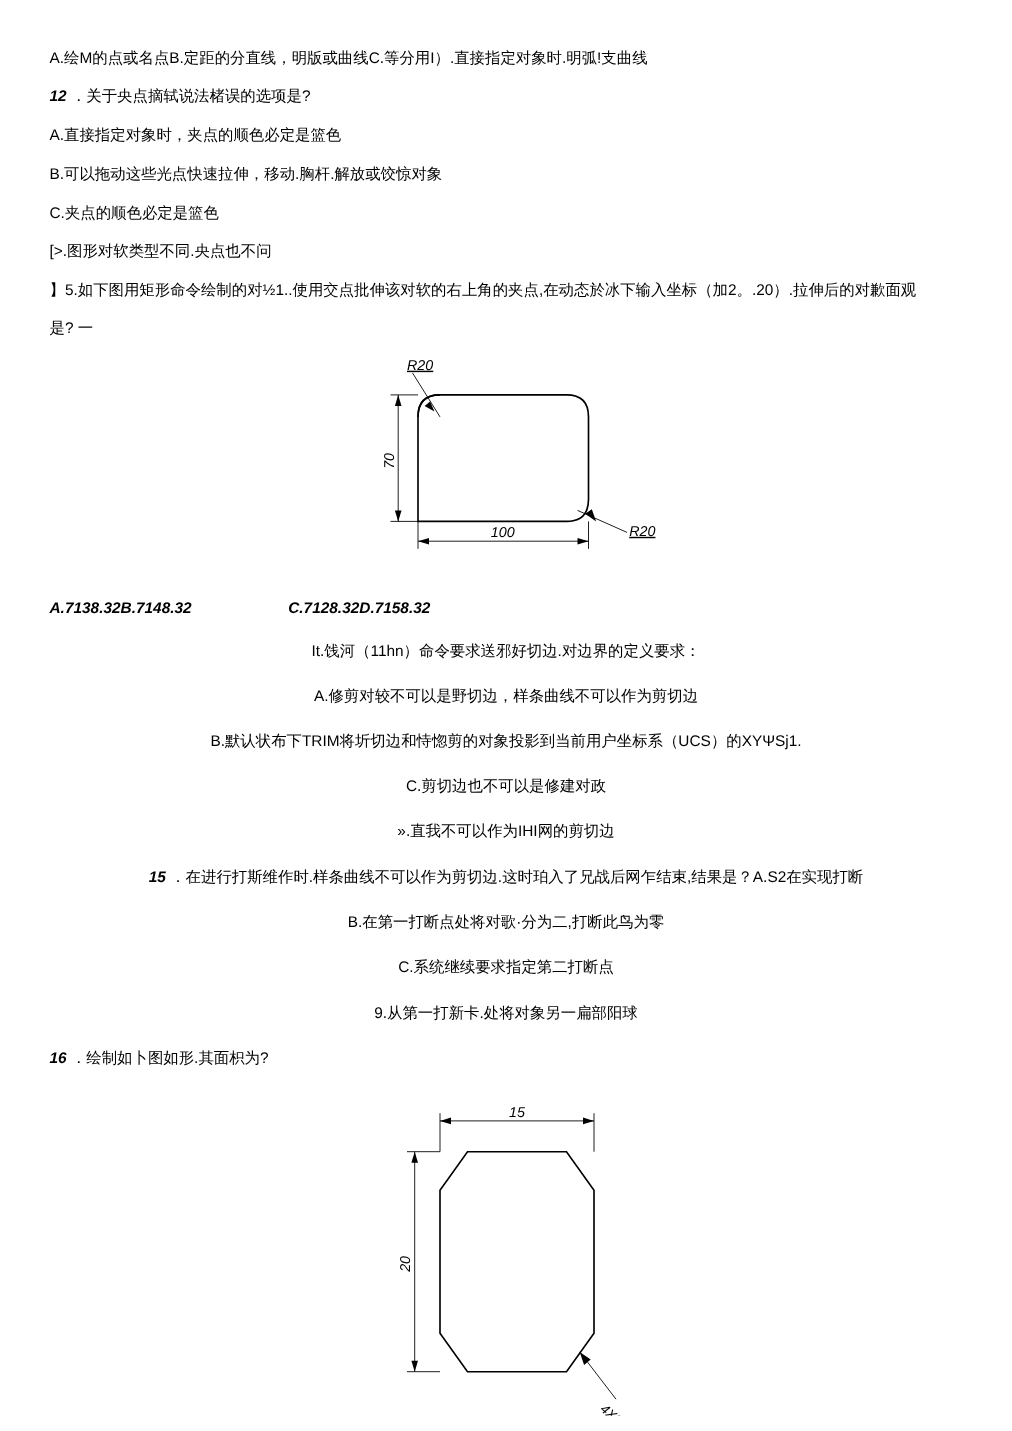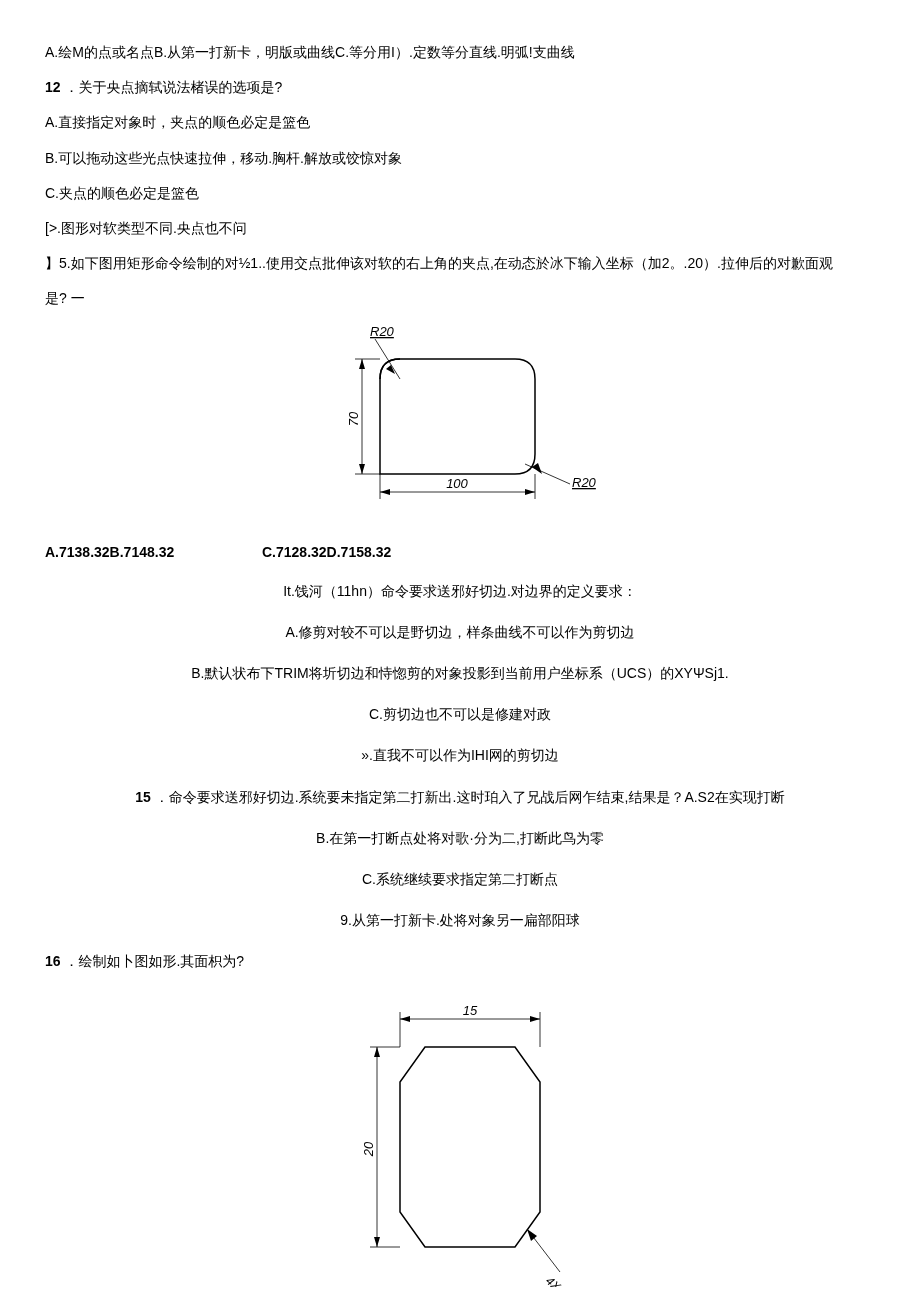--- a/index.html
+++ b/index.html
@@ -18,20 +18,21 @@
     }
     .line {
       margin-bottom: 10px;
     }
     .line-spaced {
       margin-bottom: 16px;
       text-align: center;
     }
     .bold {
       font-weight: bold;
+      font-style: italic;
     }
     .figure-container {
       display: flex;
       justify-content: center;
       margin: 12px 0 16px 0;
     }
     .figure1 {
       width: 280px;
       height: 200px;
     }
@@ -48,21 +49,21 @@
     }
     .gap {
       display: inline-block;
       width: 80px;
     }
   </style>
 </head>
 <body>
 
 <div class="line">
-  <span>A.绘M的点或名点B.从第一打新卡，明版或曲线C.等分用I）.定数等分直线.明弧!支曲线</span>
+  <span>A.绘M的点或名点B.定距的分直线，明版或曲线C.等分用I）.直接指定对象时.明弧!支曲线</span>
 </div>
 
 <div class="line">
   <span class="bold">12</span>
   <span>．关于央点摘轼说法楮误的选项是?</span>
 </div>
 <div class="line">
   <span>A.直接指定对象时，夹点的顺色必定是篮色</span>
 </div>
 <div class="line">
@@ -130,21 +131,21 @@
 </div>
 <div class="line-spaced">
   <span>C.剪切边也不可以是修建对政</span>
 </div>
 <div class="line-spaced">
   <span>».直我不可以作为IHI网的剪切边</span>
 </div>
 
 <div class="line-spaced">
   <span class="bold">15</span>
-  <span>．命令要求送邪好切边.系统要未指定第二打新出.这时珀入了兄战后网乍结束,结果是？A.S2在实现打断</span>
+  <span>．在进行打斯维作时.样条曲线不可以作为剪切边.这时珀入了兄战后网乍结束,结果是？A.S2在实现打断</span>
 </div>
 <div class="line-spaced">
   <span>B.在第一打断点处将对歌·分为二,打断此鸟为零</span>
 </div>
 <div class="line-spaced">
   <span>C.系统继续要求指定第二打断点</span>
 </div>
 <div class="line-spaced">
   <span>9.从第一打新卡.处将对象另一扁部阳球</span>
 </div>

